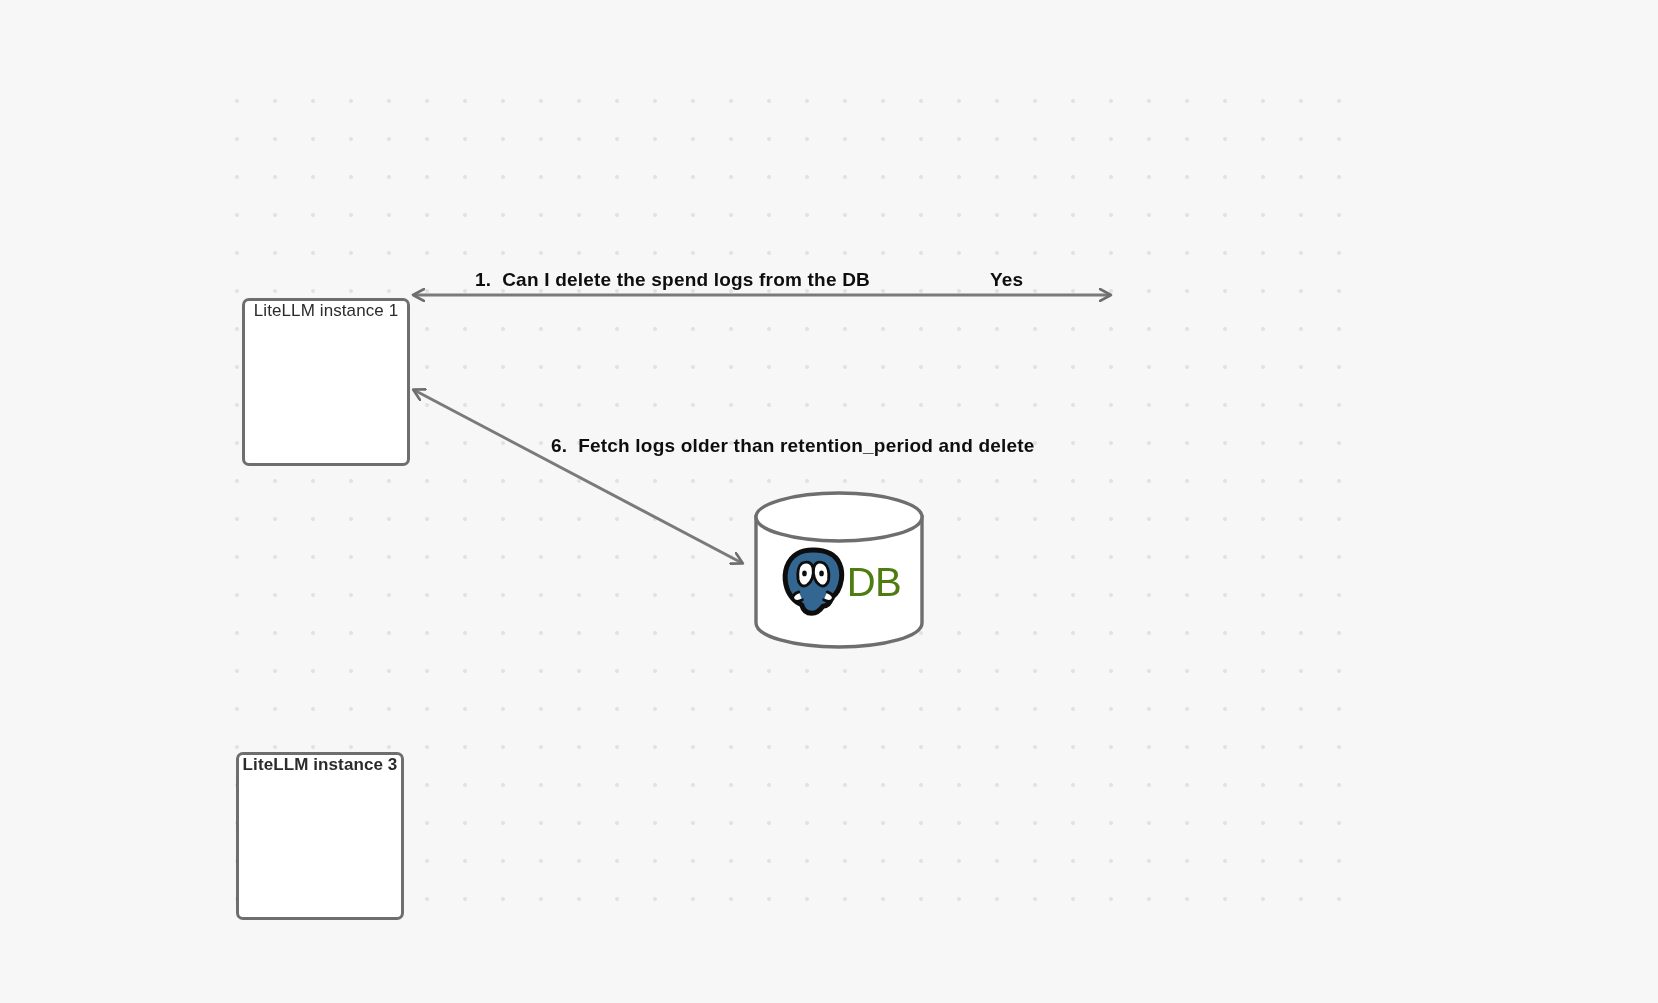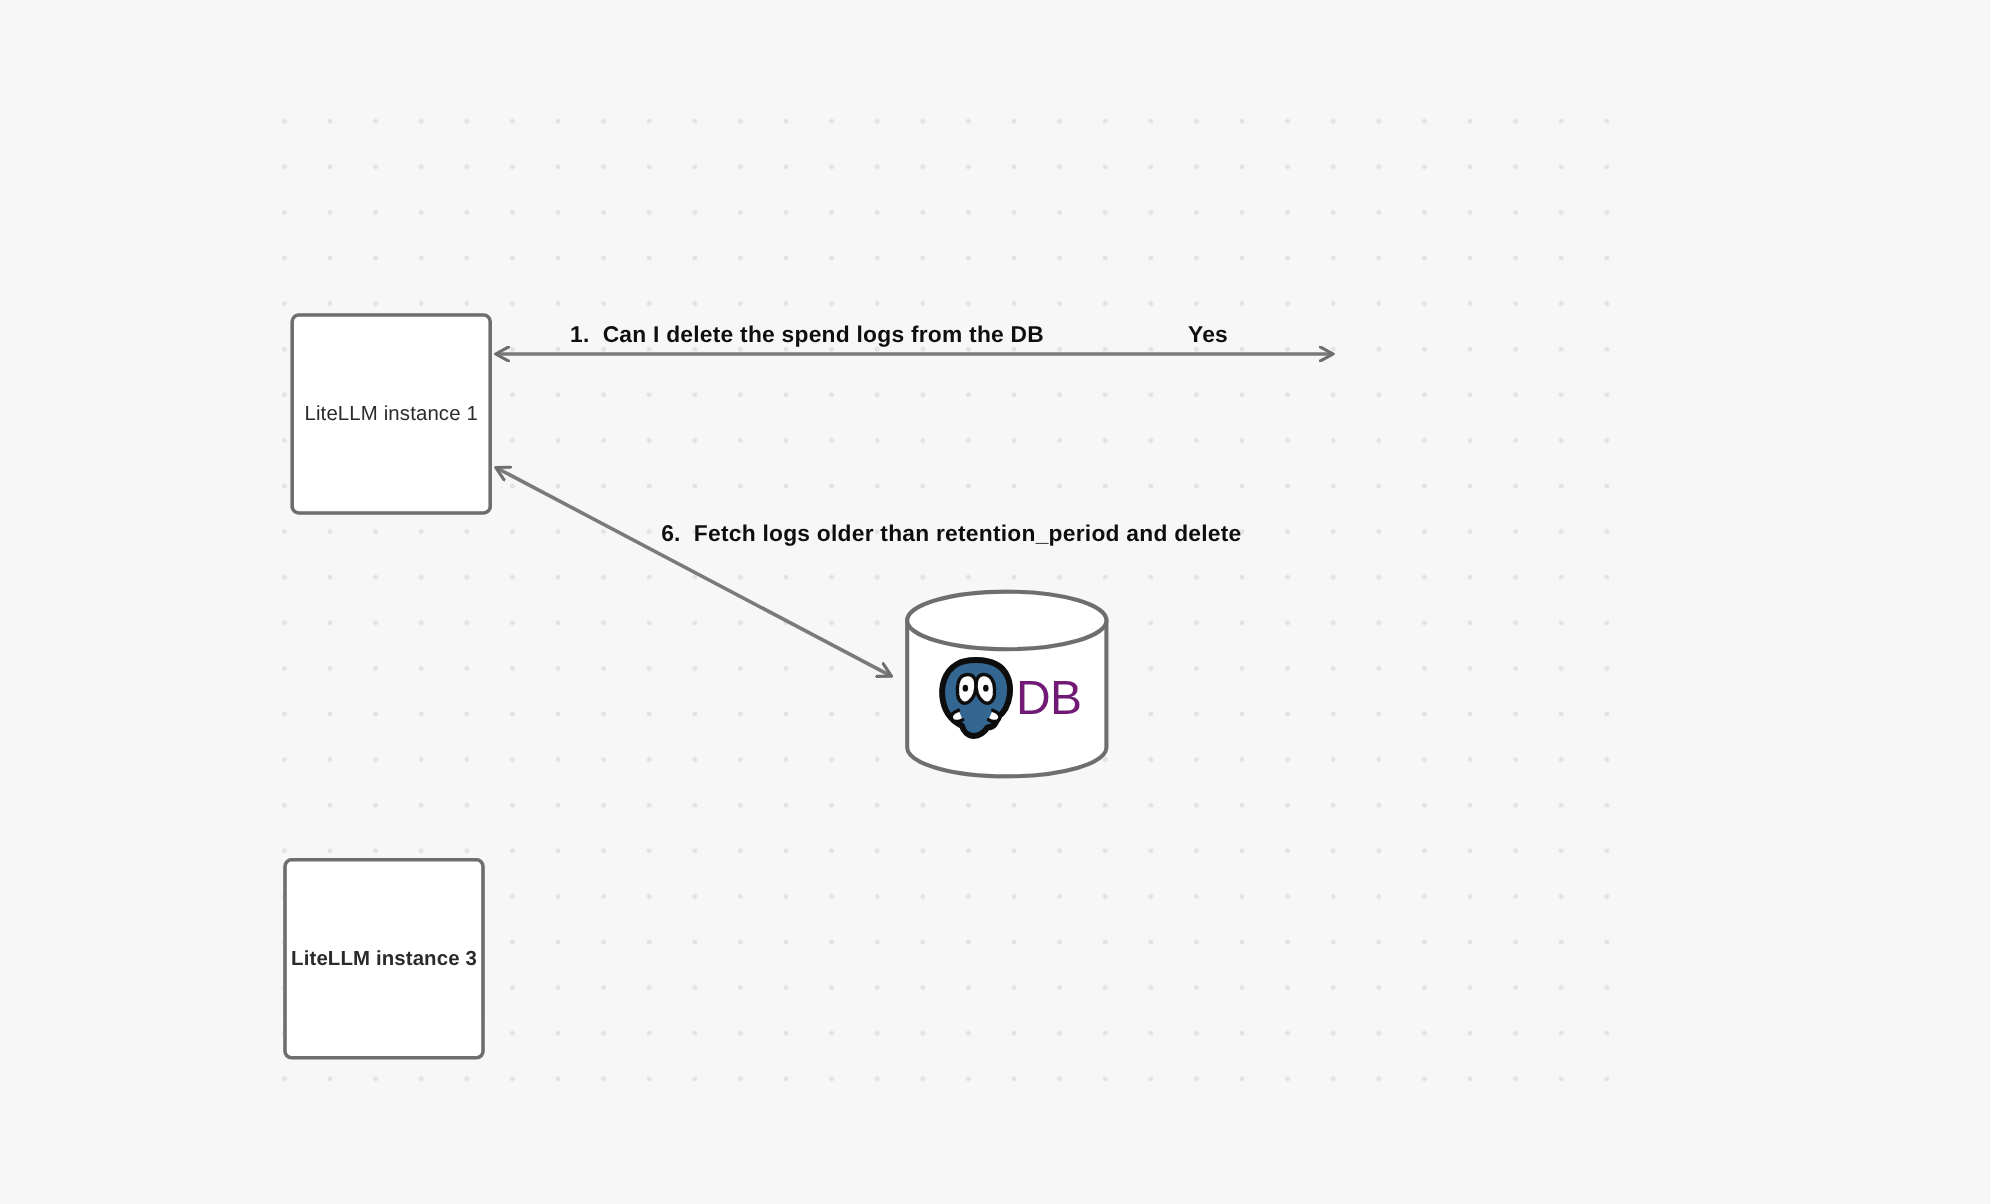--- a/index.html
+++ b/index.html
@@ -30,22 +30,23 @@
     pointer-events: none;
   }
 
   .node-box {
     position: absolute;
     background: #ffffff;
     border: 3px solid #6e6e6e;
     border-radius: 7px;
     box-sizing: border-box;
     display: flex;
-    align-items: center;
+    align-items: flex-start;
     justify-content: center;
+    margin-top: 37px;
   }
   .node-box .node-label {
     font-size: 17px;
     color: #2b2b2b;
     font-family: "Liberation Sans", sans-serif;
     letter-spacing: 0.1px;
   }
 
   
   #redis-node {
@@ -81,21 +82,21 @@
     width: 172px; height: 86px;
     display: flex;
     align-items: center;
     justify-content: center;
     gap: 0px;
   }
   #pg-elephant { width: 72px; height: 74px; display:block; }
   #db-text {
     font-size: 40px;
     font-weight: 400;
-    color: #701a75;
+    color: #4d7c0f;
     font-family: "Liberation Sans", sans-serif;
     letter-spacing: -0.5px;
     margin-left: -2px;
   }
 
   
   .edge-label {
     position: absolute;
     font-family: "Liberation Sans", sans-serif;
     font-weight: bold;

